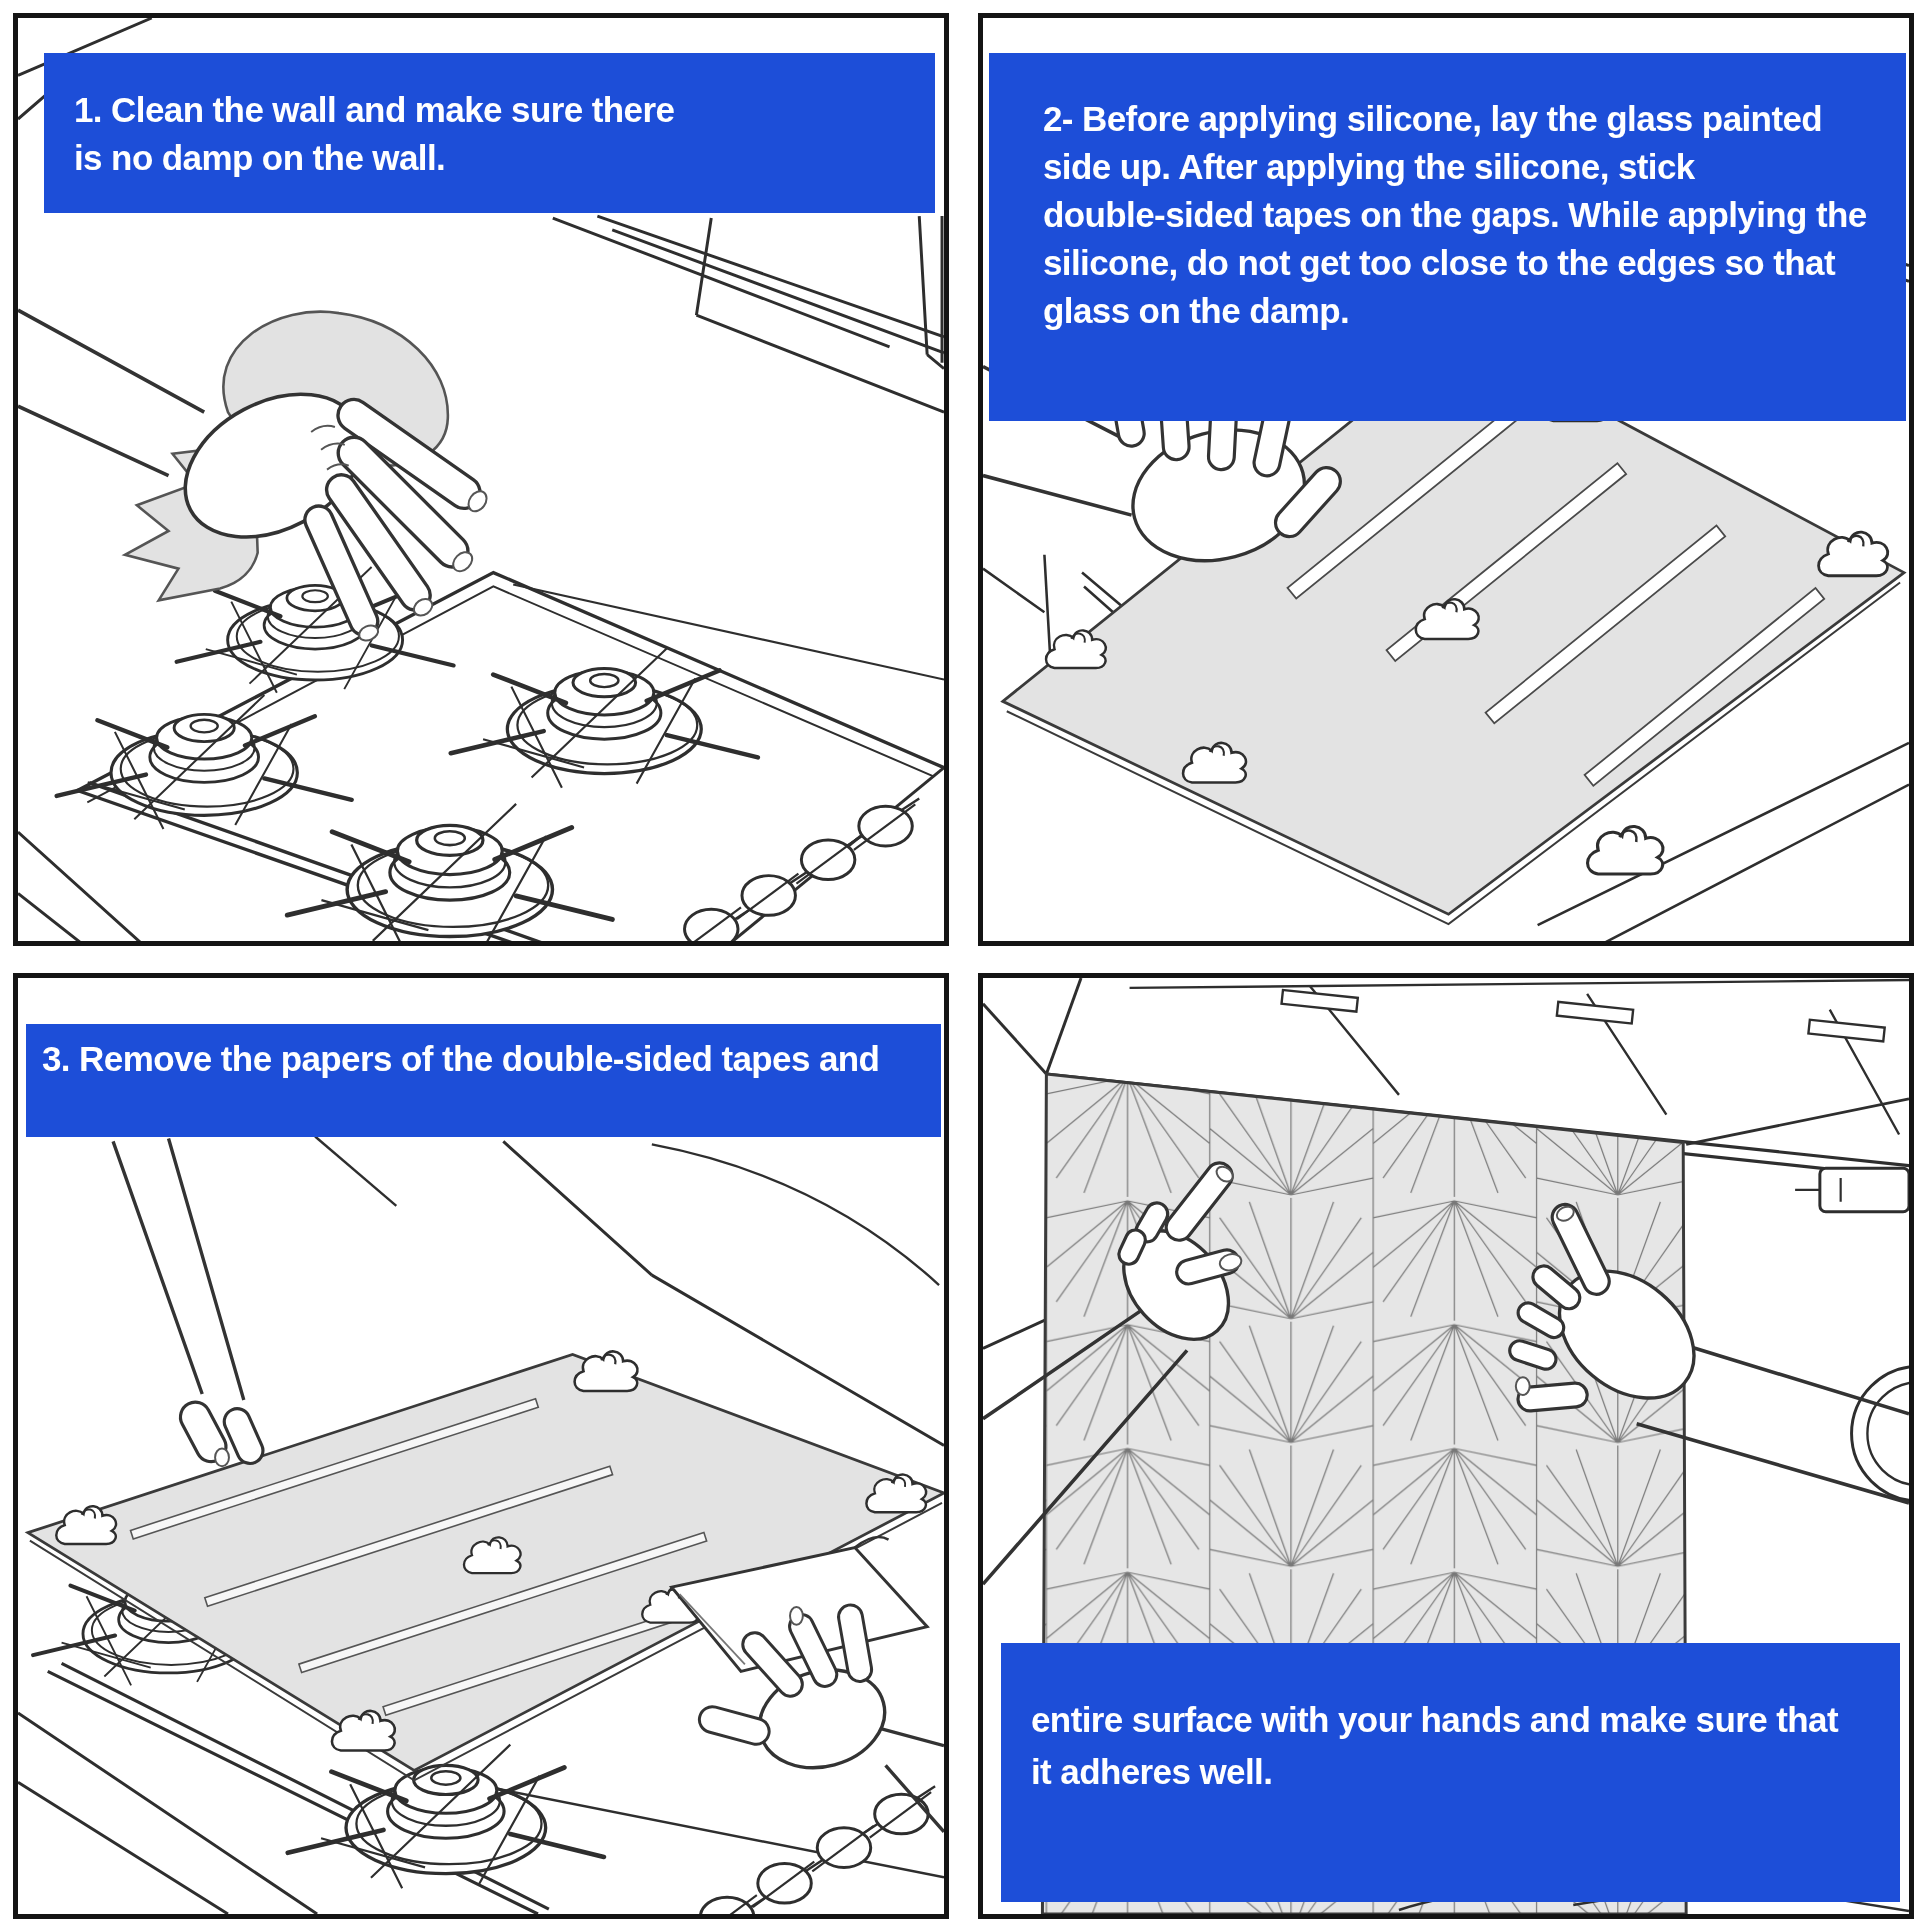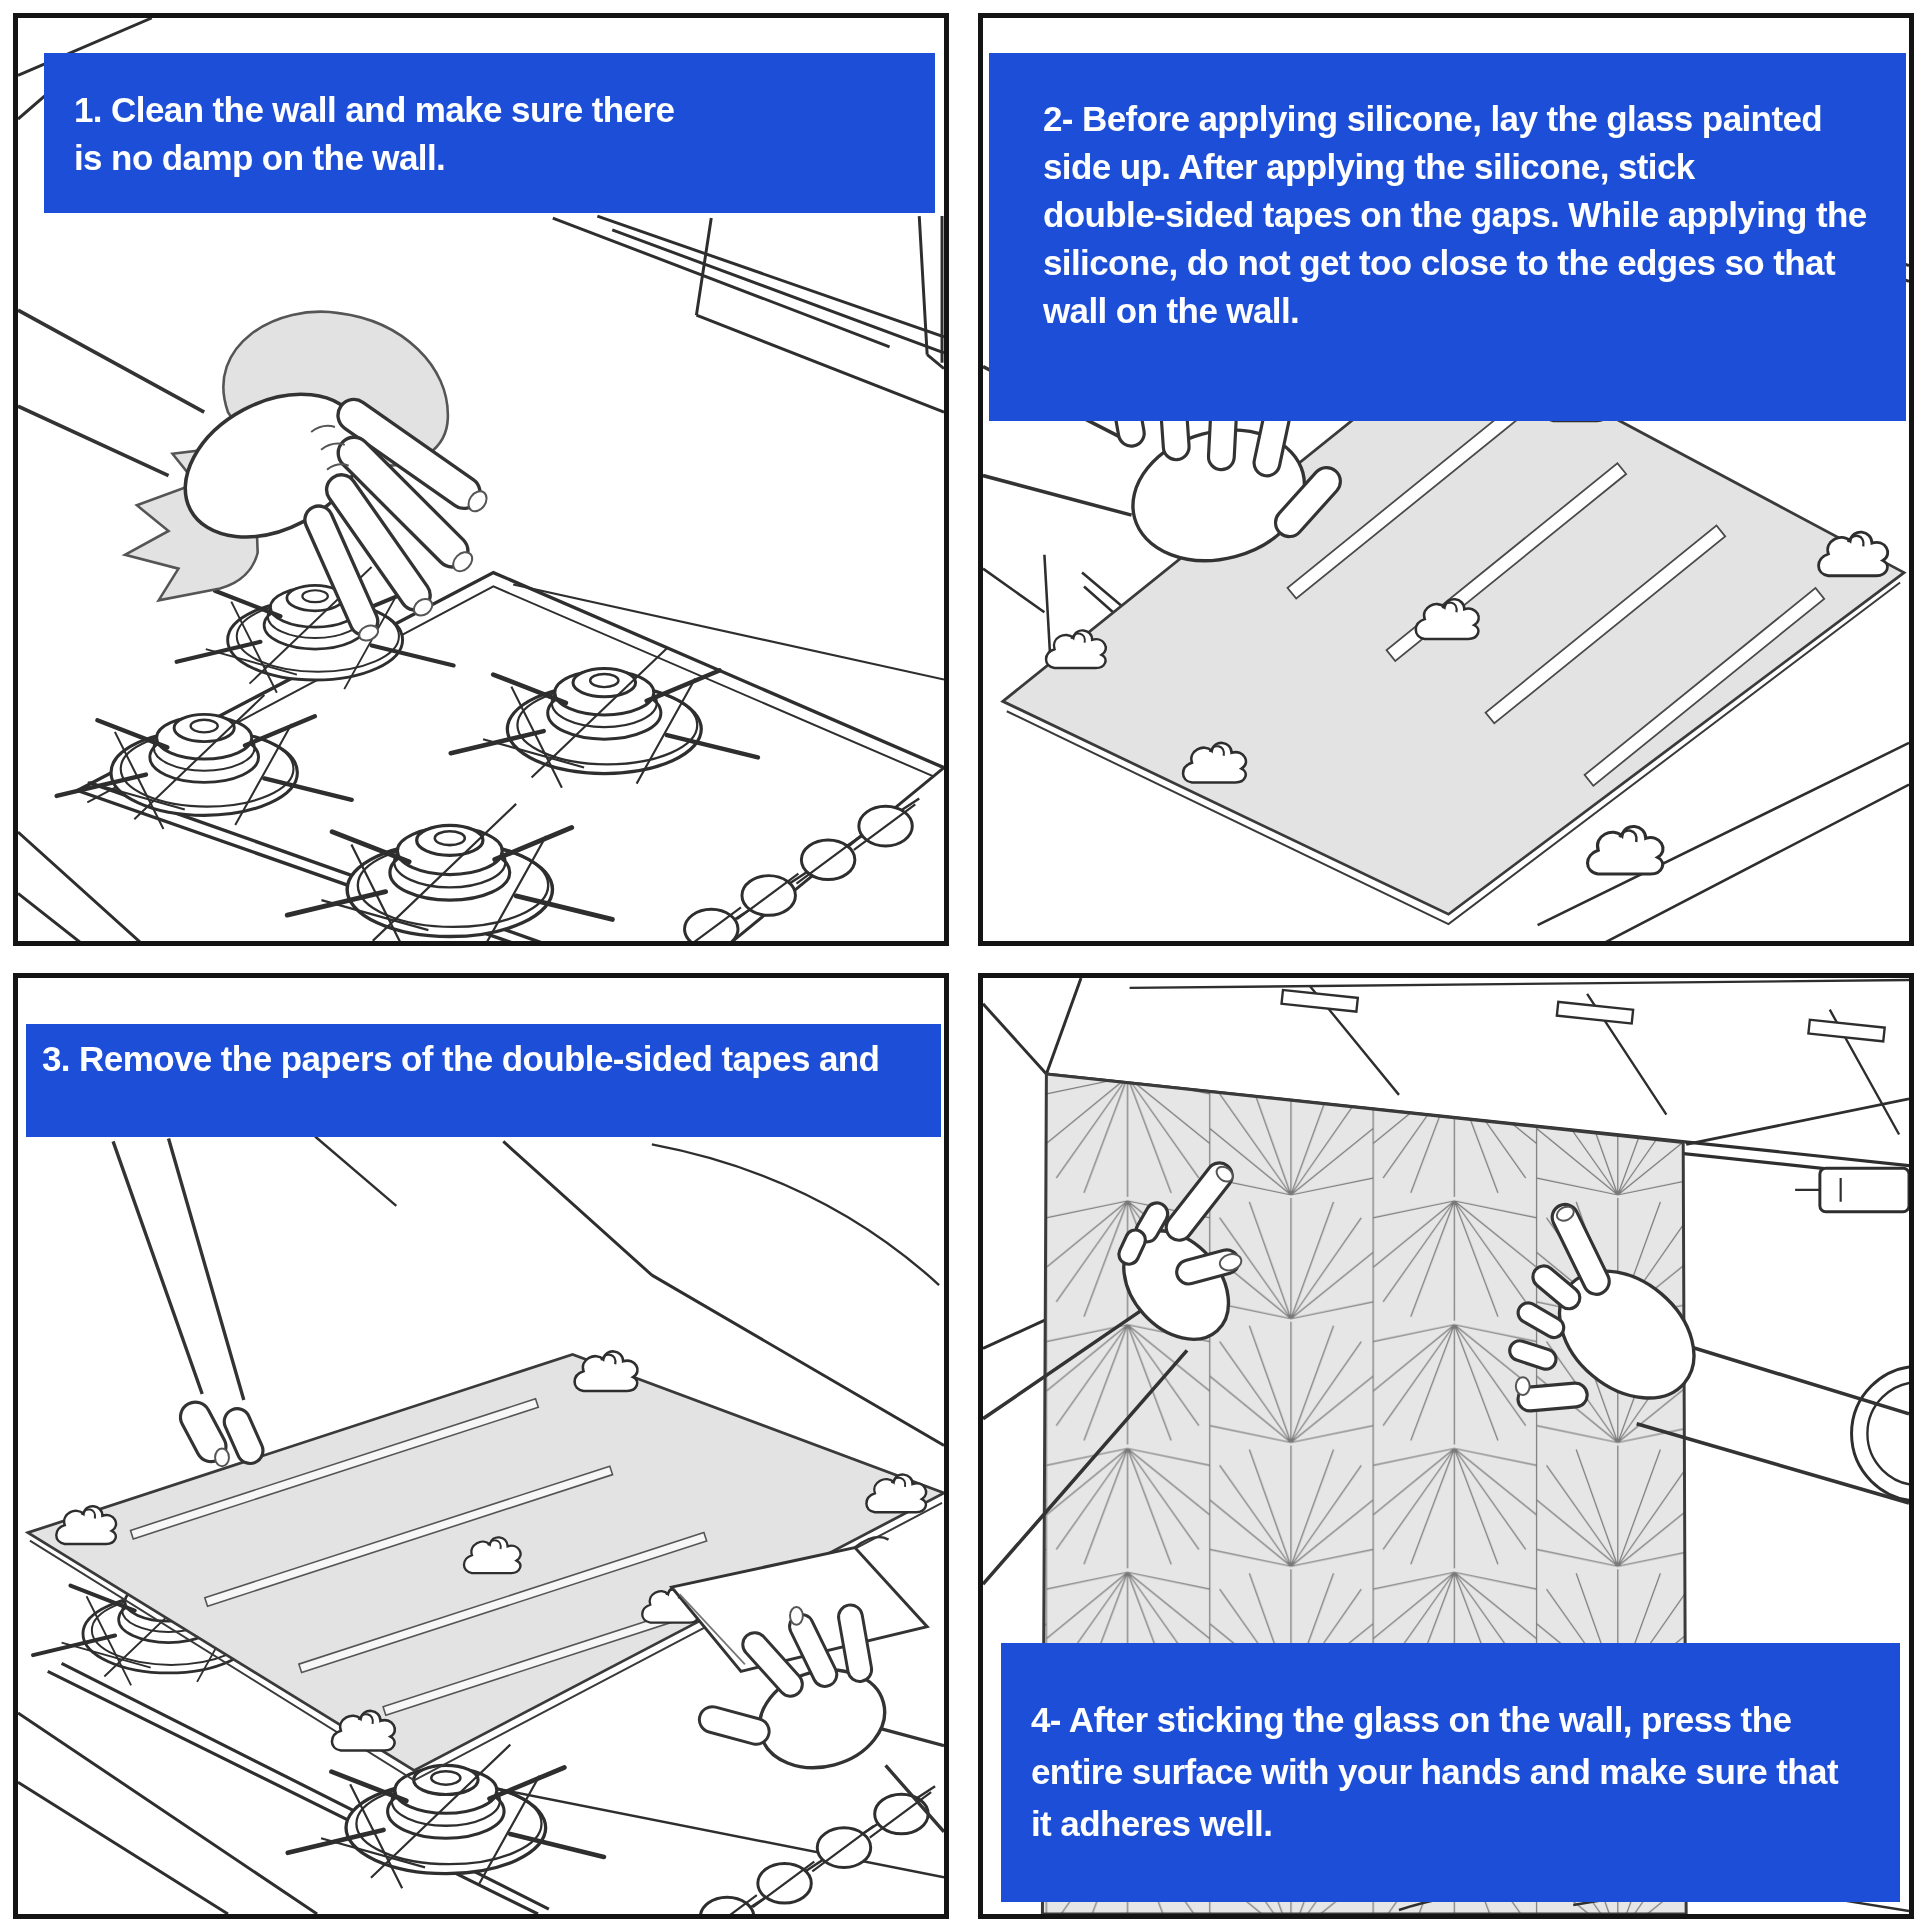--- a/index.html
+++ b/index.html
@@ -151,21 +151,21 @@
           <ellipse cx="189" cy="348" rx="7" ry="10"></ellipse>
           <ellipse cx="245" cy="358" rx="7" ry="10"></ellipse>
         </g>
       </g>
     </svg>
     <div class="caption" id="cap2">
       <span class="line">2- Before applying silicone, lay the glass painted</span>
       <span class="line">side up. After applying the silicone, stick</span>
       <span class="line">double-sided tapes on the gaps. While applying the</span>
       <span class="line">silicone, do not get too close to the edges so that</span>
-      <span class="line">wall on the wall.</span>
+      <span class="line">glass on the damp.</span>
     </div>
   </section>
 
   <section class="panel" id="p3">
     <svg class="art" viewBox="0 0 935 945" preserveAspectRatio="none">
       <g stroke="#2e2e2e" fill="none">
         <path d="M490,165 L640,300 M640,300 L935,472" stroke-width="3"></path>
         <path d="M640,168 Q810,200 930,310" stroke-width="2.4"></path>
         <path d="M300,160 L382,230" stroke-width="2.4"></path>
       </g>
@@ -282,20 +282,19 @@
           <rect x="0" y="-10" width="50" height="20" rx="10" transform="translate(585,358) rotate(-150)"></rect>
           <rect x="0" y="-10" width="48" height="20" rx="10" transform="translate(578,388) rotate(-162)"></rect>
           <rect x="0" y="-12" width="70" height="24" rx="12" transform="translate(610,420) rotate(175)"></rect>
         </g>
         <ellipse cx="588" cy="238" rx="6.5" ry="9" transform="rotate(-116 588 238)" fill="#fff" stroke="#555" stroke-width="2"></ellipse>
         <ellipse cx="545" cy="412" rx="7" ry="9" fill="#fff" stroke="#555" stroke-width="2"></ellipse>
       </g>
       <path d="M420,941 q70,-24 150,-12 M596,936 l96,-16" stroke="#2e2e2e" stroke-width="2.6" fill="none"></path>
     </svg>
     <div class="caption" id="cap4">
-      <span class="line">4- After sticking the glass on the wall, press the</span>
       <span class="line">entire surface with your hands and make sure that</span>
       <span class="line">it adheres well.</span>
     </div>
   </section>
 
 </div>
 
 
 </body></html>

